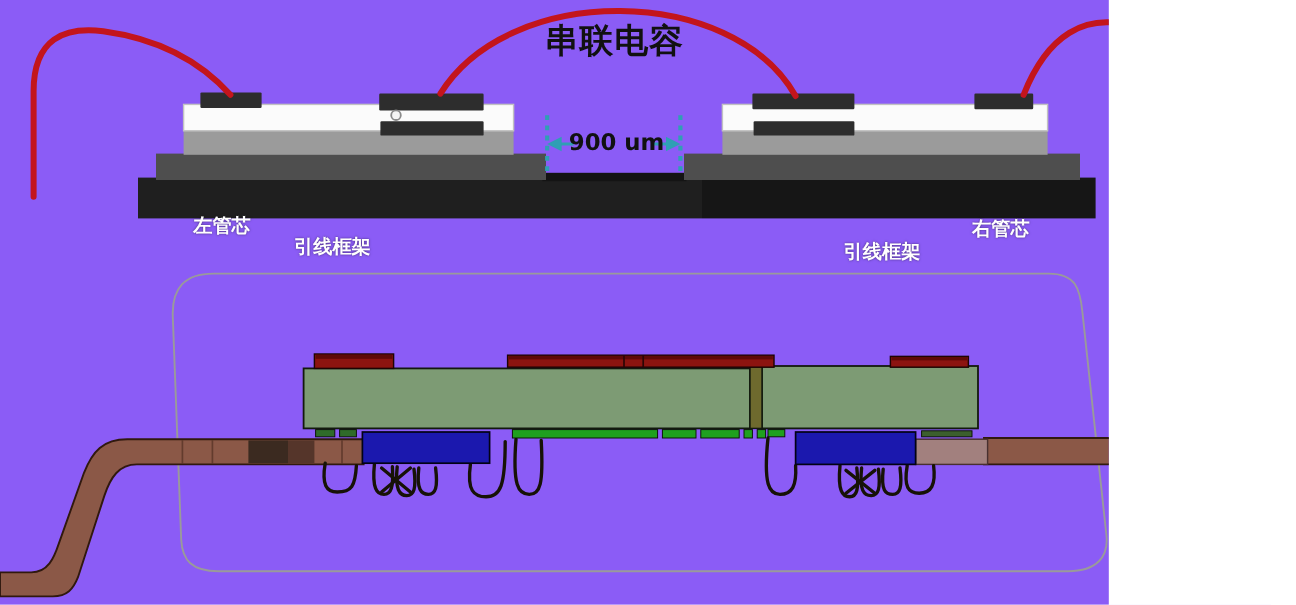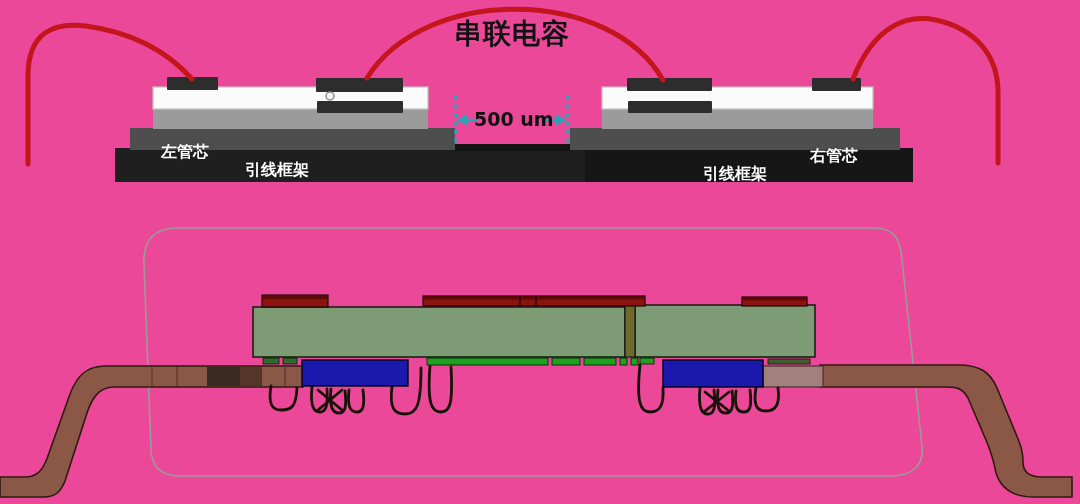--- a/index.html
+++ b/index.html
@@ -1,22 +1,22 @@
 <!DOCTYPE html>
 <html style="--wire-red: #c3151c; --dim-teal: #2f9fb4; --leadframe-black: #1f1f1f; --die-attach-gray: #4e4e4e; --die-mid-gray: #9b9b9b; --die-white: #fbfbfb; --pad-dark: #2d2d2d; --mold-outline: #9a9a9a; --substrate-green: #7d9b74; --seam-olive: #6e6a2e; --trace-green: #1fa01f; --component-red: #8c1410; --die-blue: #1b18ae; --lead-copper: #8b5847; --lead-pink: #a2807e; --bond-black: #171207; --label-white: #ffffff; --title-black: #111111;"><head>
 <meta charset="utf-8">
 <style>
   html,body{margin:0;padding:0;background:#fff;}
   .stage{
-    position:relative;width:1080px;height:504px;background:#ec4899;overflow:hidden;
+    position:relative;width:924px;height:504px;background:#8b5cf6;overflow:hidden;
     font-family:"DejaVu Sans","Liberation Sans",sans-serif;
   }
   .stage svg{position:absolute;left:0;top:0;}
   .lbl{position:absolute;font-weight:bold;white-space:nowrap;line-height:1;}
-  .lbl-white{color:var(--label-white);font-size:16px;text-shadow:0 0 2px rgba(0,0,0,.55);}
+  .lbl-white{color:var(--label-white);font-size:16px;text-shadow:0 0 2px rgba(0,0,0,.55);margin-top:36px;}
   .lbl-title{color:var(--title-black);font-size:28px;letter-spacing:1px;}
   .lbl-dim{color:var(--title-black);font-size:19px;}
 
   
   .bar{fill:var(--leadframe-black);}
   .gray-dk{fill:var(--die-attach-gray);}
   .gray-md{fill:var(--die-mid-gray);}
   .die-top{fill:var(--die-white);stroke:#c2c2c2;stroke-width:1.2;}
   .pad{fill:var(--pad-dark);}
   .wire{fill:none;stroke:var(--wire-red);stroke-width:5;stroke-linecap:round;}
@@ -141,18 +141,18 @@
         <rect class="greenstrip" x="640" y="358" width="14" height="6"></rect>
         <rect class="brownstrip" x="768" y="359" width="42" height="5"></rect>
       </g>
 
       <rect class="blue" x="302" y="360" width="106" height="26"></rect>
       <rect class="blue" x="663" y="360" width="100" height="27"></rect>
     </g>
   </svg>
 
   <div class="lbl lbl-title" style="left:454px;top:20px;">串联电容</div>
-  <div class="lbl lbl-dim" style="left:474px;top:110px;">500 um</div>
+  <div class="lbl lbl-dim" style="left:474px;top:110px;">900 um</div>
   <div class="lbl lbl-white" style="left:161px;top:144px;">左管芯</div>
   <div class="lbl lbl-white" style="left:245px;top:162px;">引线框架</div>
   <div class="lbl lbl-white" style="left:810px;top:148px;font-family:Liberation Serif, serif;">右管芯</div>
   <div class="lbl lbl-white" style="left:703px;top:166px;">引线框架</div>
 </div>
 
 </body></html>

